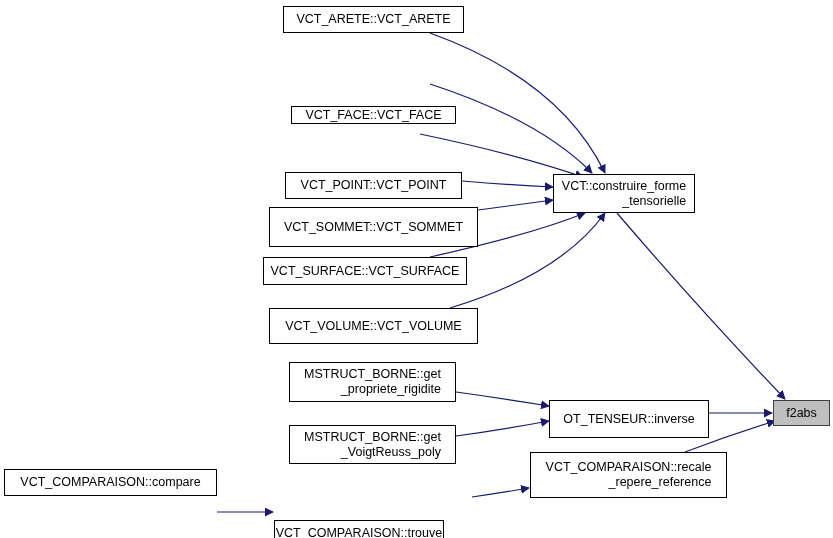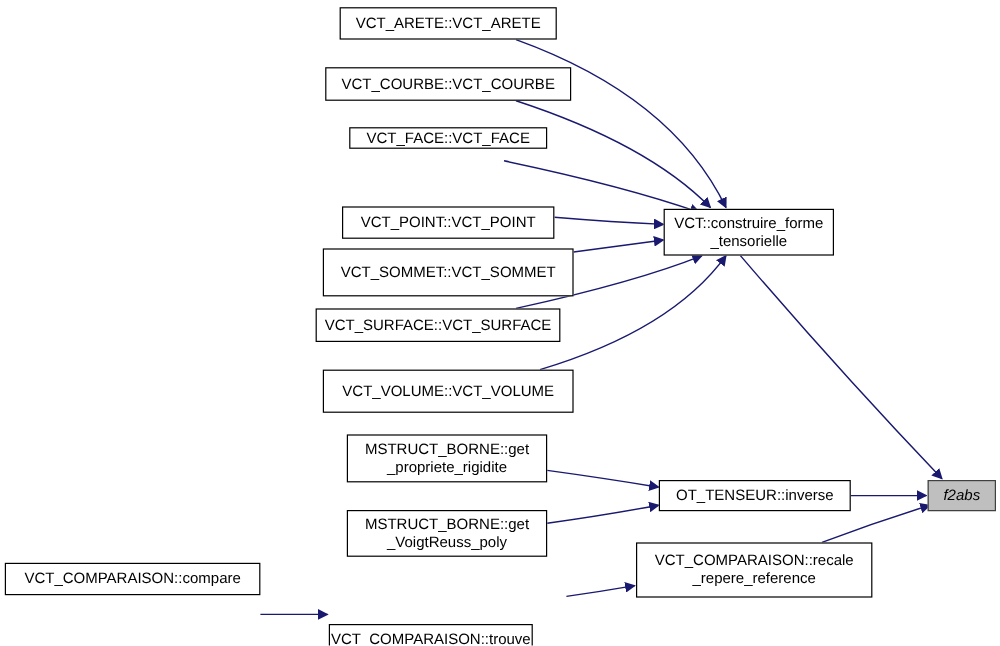--- a/index.html
+++ b/index.html
@@ -1,23 +1,23 @@
 <!DOCTYPE html>
 <html><head>
   <meta charset="utf-8">
   <style>
     html, body { margin: 0; padding: 0; background: #ffffff; }
     body { width: 833px; height: 538px; position: relative; overflow: hidden;
            font-family: "Liberation Sans", sans-serif; }
     #graph { position: absolute; left: 0; top: 0; width: 833px; height: 538px; }
     .node { position: absolute; box-sizing: border-box; border: 1px solid #000;
             background: #fff; display: flex; align-items: center; justify-content: center;
-            text-align: center; font-size: 12.5px; line-height: 15px; color: #000;
+            text-align: right; font-size: 12.5px; line-height: 15px; color: #000;
             white-space: pre-line; cursor: pointer; }
-    .node.focus { background: #bfbfbf; border-color: #404040; cursor: default; font-style: italic; }
+    .node.focus { background: #bfbfbf; border-color: #404040; cursor: default; }
   </style>
 </head>
 <body>
 
 <div id="graph">
   <svg id="edges" width="833" height="538" style="position:absolute;left:0;top:0">
     <defs>
       <marker id="arrow" viewBox="0 0 10 10" refX="9" refY="5" markerWidth="9" markerHeight="9" orient="auto" markerUnits="userSpaceOnUse">
         <path d="M0,0 L10,5 L0,10 z" fill="#191970"></path>
       </marker>
@@ -32,32 +32,31 @@
       <path d="M617,213 Q700,310 785,399" fill="none" stroke="#191970" stroke-width="1.2" marker-end="url(#arrow)"></path>
       <path d="M456,392 Q500,398 549,406" fill="none" stroke="#191970" stroke-width="1.2" marker-end="url(#arrow)"></path>
       <path d="M456,436 Q500,430 549,421" fill="none" stroke="#191970" stroke-width="1.2" marker-end="url(#arrow)"></path>
       <path d="M709,413 Q740,413 772,413" fill="none" stroke="#191970" stroke-width="1.2" marker-end="url(#arrow)"></path>
       <path d="M685,452 Q730,435 775,421" fill="none" stroke="#191970" stroke-width="1.2" marker-end="url(#arrow)"></path>
       <path d="M217,512 Q245,512 273,512" fill="none" stroke="#191970" stroke-width="1.2" marker-end="url(#arrow)"></path>
       <path d="M472,497 Q500,493 529,488" fill="none" stroke="#191970" stroke-width="1.2" marker-end="url(#arrow)"></path>
     </svg>
 
   <div class="node" style="left:283px;top:6px;width:181px;height:27px">VCT_ARETE::VCT_ARETE</div>
-  <div class="node" style="left:271px;top:56px;width:205px;height:28px">VCT_COURBE::VCT_COURBE</div>
   <div class="node" style="left:291px;top:106px;width:165px;height:18px">VCT_FACE::VCT_FACE</div>
   <div class="node" style="left:285px;top:172px;width:177px;height:27px">VCT_POINT::VCT_POINT</div>
   <div class="node" style="left:269px;top:207px;width:209px;height:40px">VCT_SOMMET::VCT_SOMMET</div>
   <div class="node" style="left:263px;top:257px;width:204px;height:28px">VCT_SURFACE::VCT_SURFACE</div>
   <div class="node" style="left:269px;top:308px;width:209px;height:36px">VCT_VOLUME::VCT_VOLUME</div>
   <div class="node" style="left:553px;top:174px;width:142px;height:39px">VCT::construire_forme
 _tensorielle</div>
   <div class="node" style="left:289px;top:362px;width:167px;height:40px">MSTRUCT_BORNE::get
 _propriete_rigidite</div>
   <div class="node" style="left:289px;top:425px;width:167px;height:39px">MSTRUCT_BORNE::get
 _VoigtReuss_poly</div>
-  <div class="node" style="left:549px;top:400px;width:160px;height:26px">OT_TENSEUR::inverse</div>
+  <div class="node" style="left:549px;top:400px;width:160px;height:38px">OT_TENSEUR::inverse</div>
   <div class="node focus" style="left:773px;top:400px;width:57px;height:26px">f2abs</div>
   <div class="node" style="left:530px;top:452px;width:197px;height:46px">VCT_COMPARAISON::recale
 _repere_reference</div>
   <div class="node" style="left:4px;top:469px;width:213px;height:27px">VCT_COMPARAISON::compare</div>
   <div class="node" style="left:274px;top:520px;width:170px;height:41px">VCT_COMPARAISON::trouve
 _localise</div>
 </div>
 
 </body></html>

